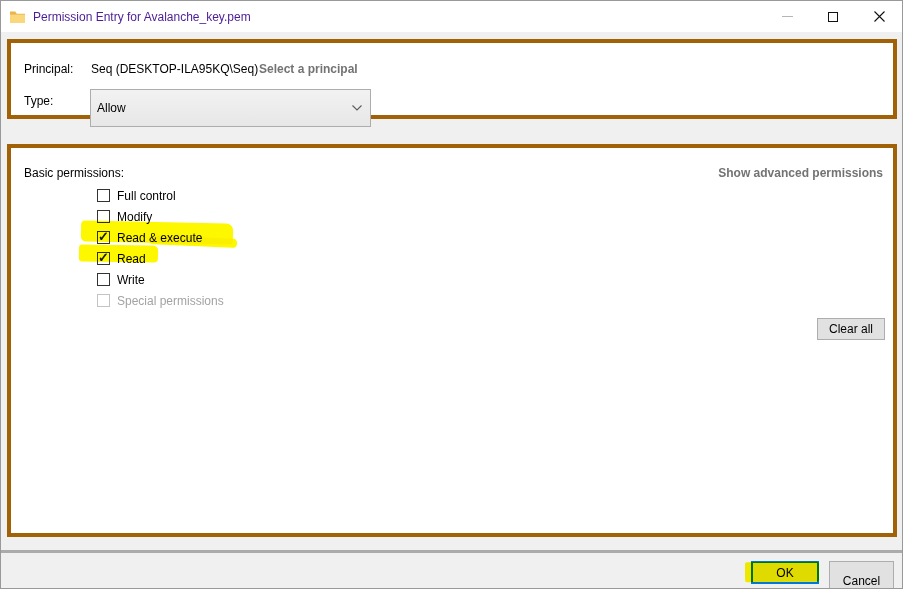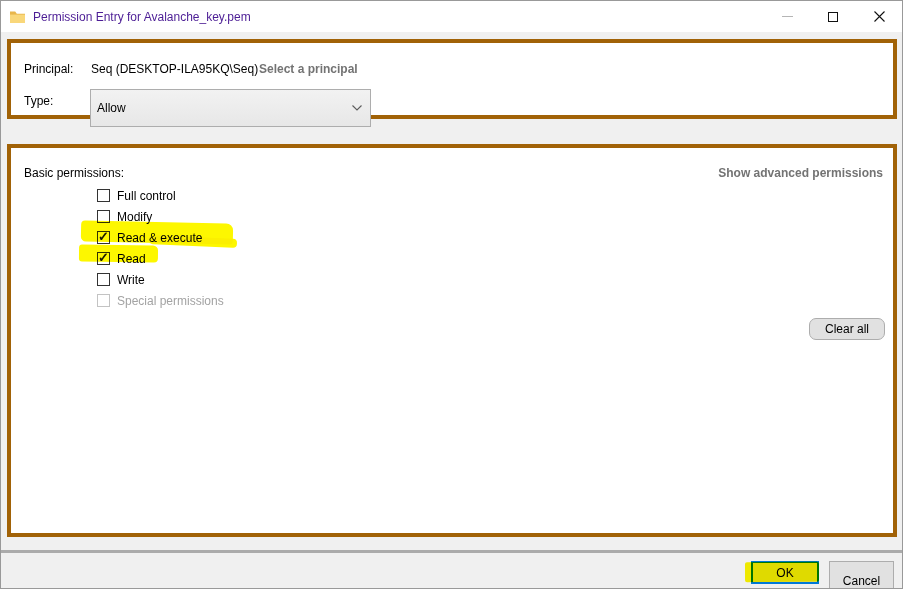--- a/index.html
+++ b/index.html
@@ -72,21 +72,21 @@
   .chk-row.disabled .chk-label { color: #a3a3a3; }
 
   
   .btn {
     position: absolute;
     background: #e1e1e1;
     border: 1px solid #adadad;
     display: flex; align-items: center; justify-content: center;
     font-size: 12px;
   }
-  #btn-clear { right: 8px; top: 170px; width: 76px; height: 22px; border-radius: 7px; }
+  #btn-clear { right: 8px; top: 170px; width: 68px; height: 22px; }
   #btn-ok { left: 750px; top: 560px; width: 68px; height: 23px; border: 2px solid #0078d7; }
   #btn-cancel { left: 828px; top: 560px; width: 65px; height: 40px; }
 
   
   #footer-divider {
     position: absolute; left: 0; right: 0; top: 549px; height: 3px;
     background: #ababab;
   }
 
   

